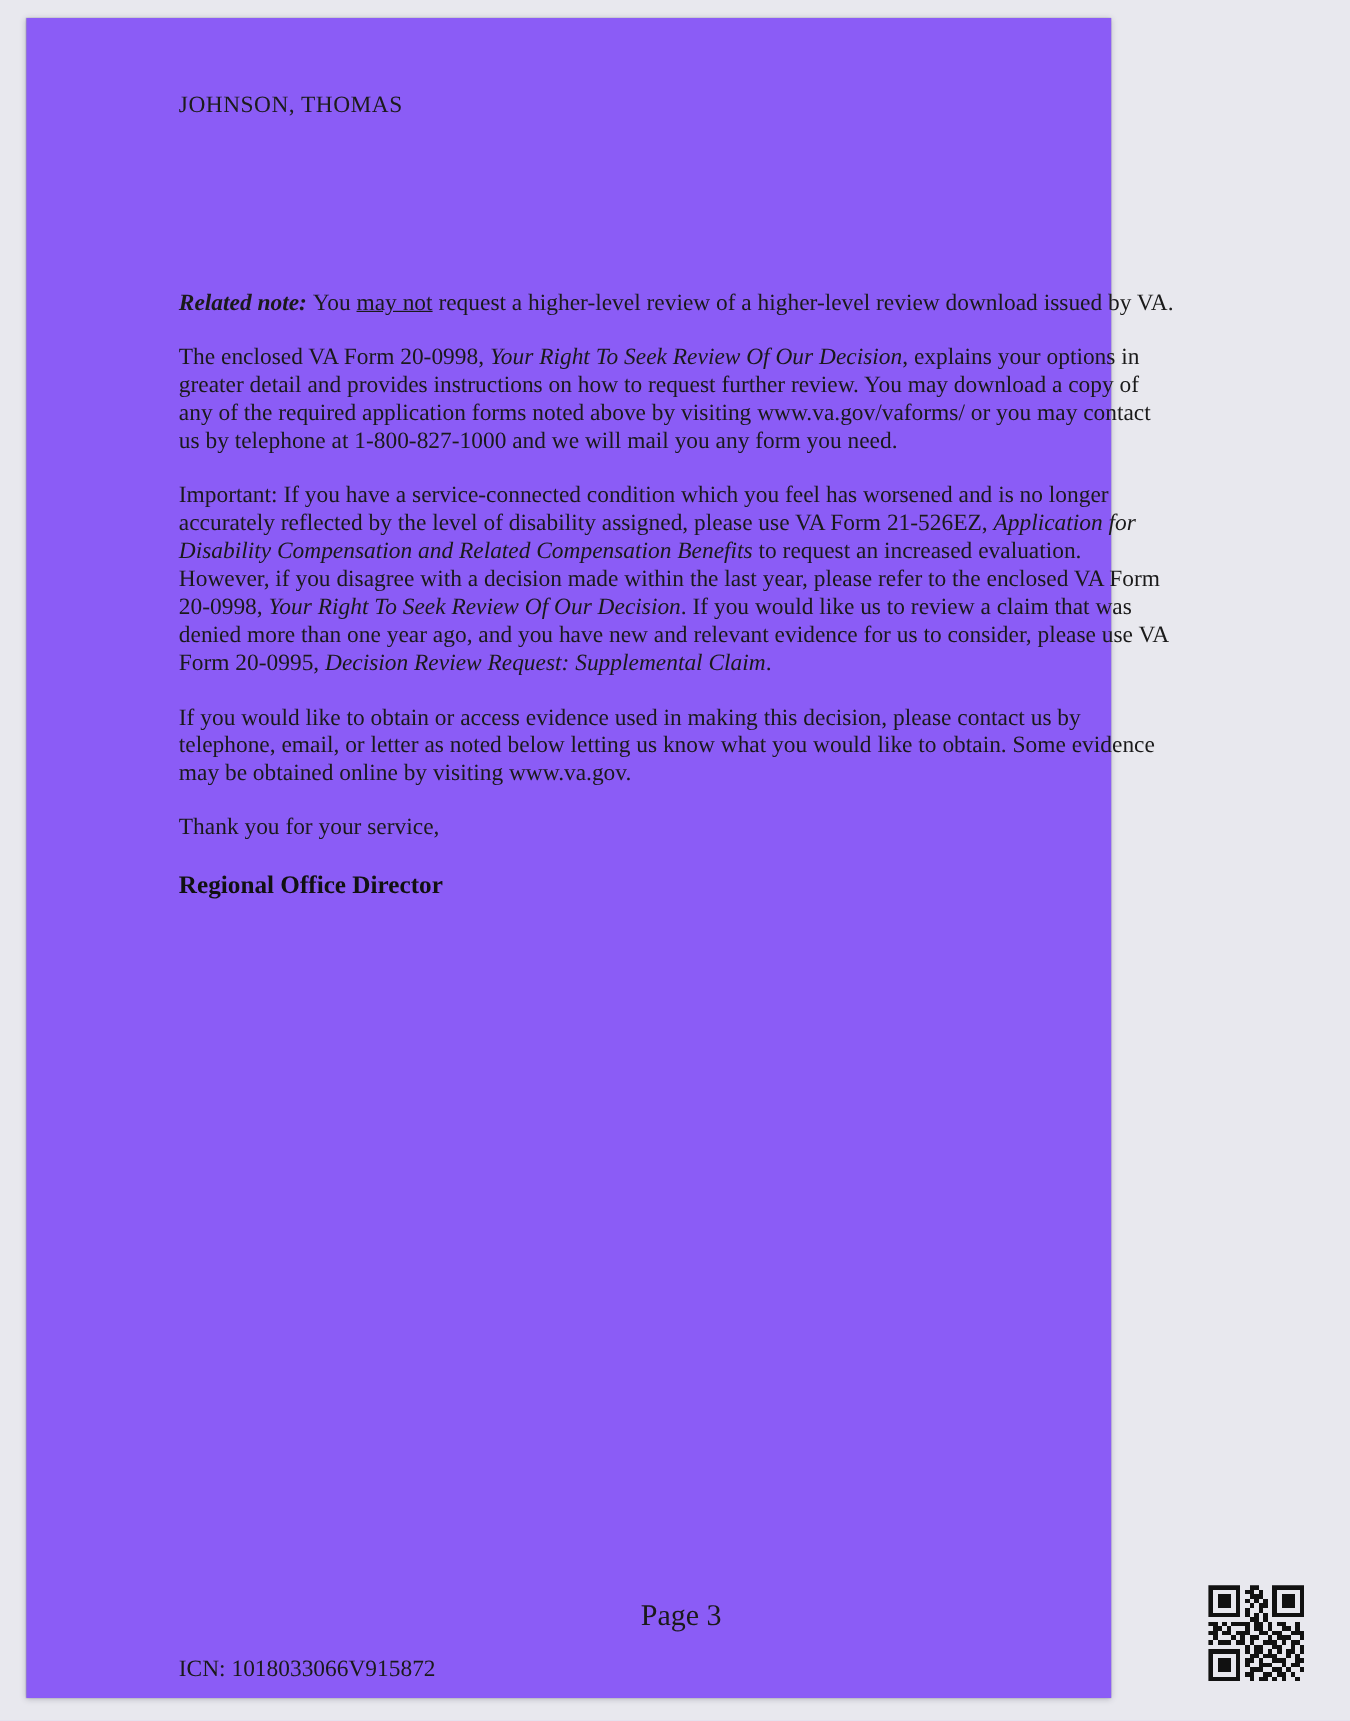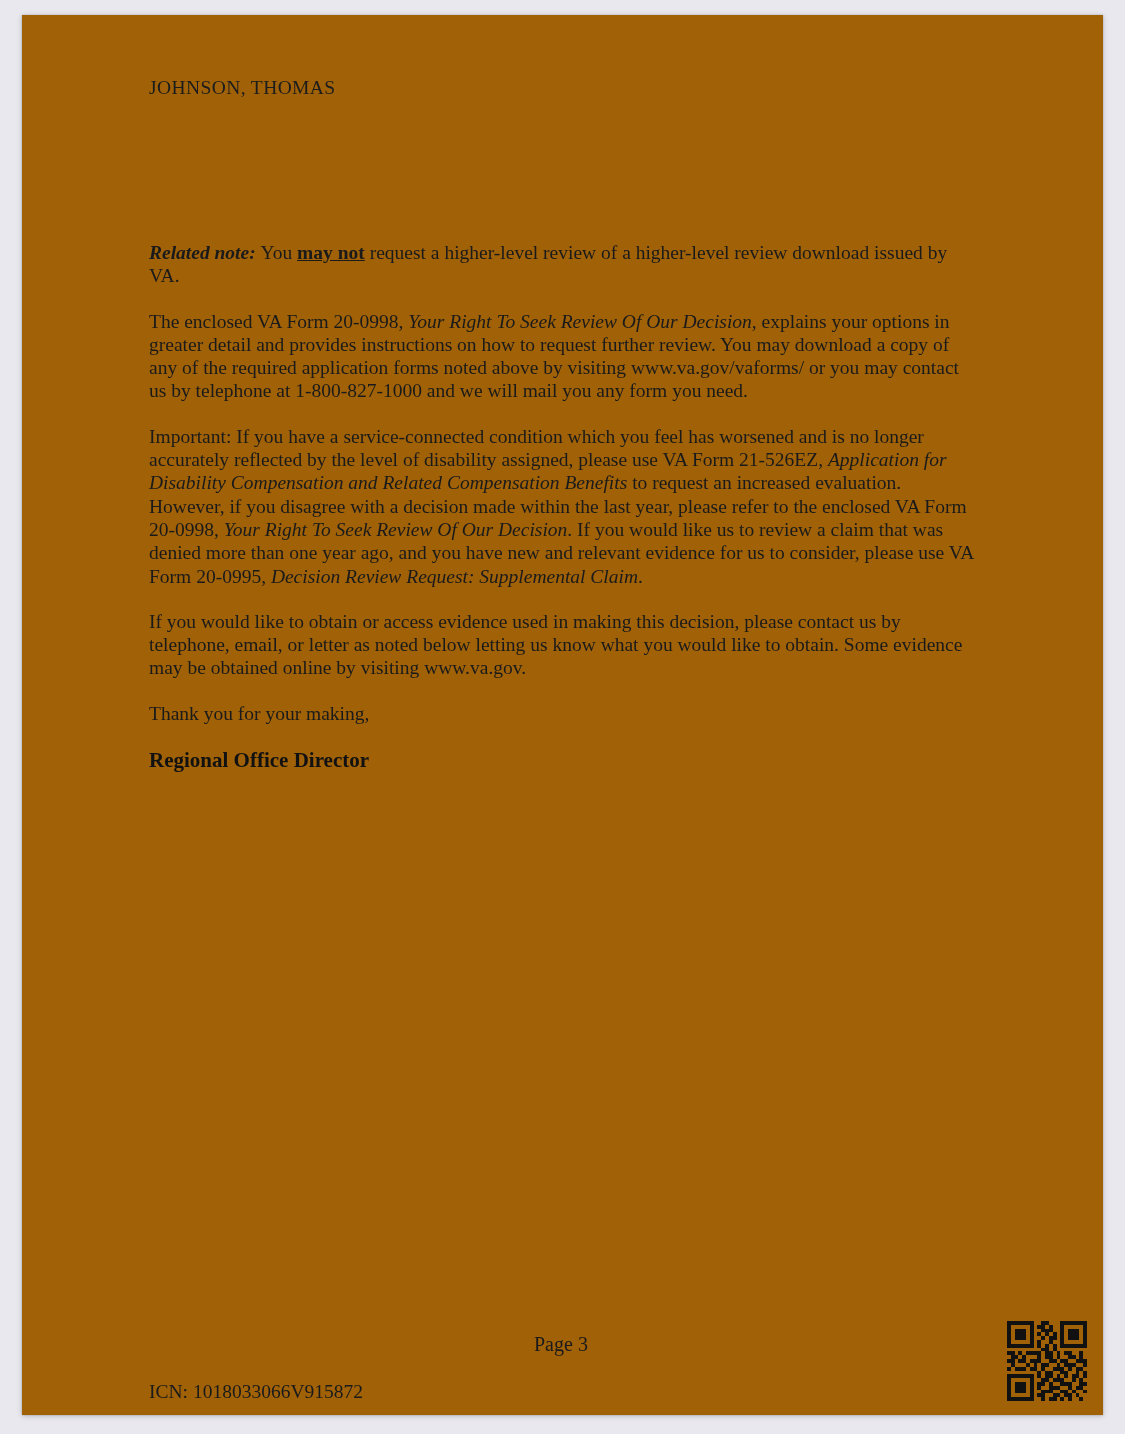--- a/index.html
+++ b/index.html
@@ -13,23 +13,23 @@
   }
   .viewer {
     position: relative;
     width: 1125px;
     height: 1434px;
   }
   .page {
     position: absolute;
     left: 22px;
     top: 15px;
-    width: 1081px;
+    width: 904px;
     height: 1400px;
-    background: #a16207;
+    background: #8b5cf6;
     box-shadow: 0 1px 5px rgba(50,50,70,0.28), 0 0 1px rgba(50,50,70,0.35);
   }
   .recipient {
     position: absolute;
     top: 62px;
     left: 127px;
     font-size: 19.5px;
     letter-spacing: 0.4px;
     color: #1c1c1c;
     white-space: nowrap;
@@ -40,21 +40,21 @@
     left: 127px;
     width: 832px;
     font-size: 19.5px;
     line-height: 23.3px;
     color: #1a1a1a;
   }
   .body-text p {
     margin: 0 0 22px 0;
   }
   .seg-bi { font-weight: bold; font-style: italic; }
-  .seg-bu { font-weight: bold; text-decoration: underline; }
+  .seg-bu { font-weight: normal; text-decoration: underline; }
   .seg-i  { font-style: italic; }
   .seg-u  { color: inherit; }
   .signature {
     font-weight: bold;
     font-size: 21px;
     margin-top: 24px !important;
     color: #111;
   }
   .icn {
     position: absolute;
@@ -62,21 +62,21 @@
     top: 1318px;
     font-size: 19.5px;
     color: #1a1a1a;
     white-space: nowrap;
     margin-top: 48px;
   }
   .pagenum {
     position: absolute;
     left: 512px;
     top: 1318px;
-    font-size: 20px;
+    font-size: 25px;
     color: #1a1a1a;
     white-space: nowrap;
   }
   .qr {
     position: absolute;
     left: 985px;
     top: 1306px;
     width: 80px;
     height: 80px;
     shape-rendering: crispEdges;
@@ -88,21 +88,21 @@
 <div class="viewer">
   <div class="page">
 
     <div class="recipient">JOHNSON, THOMAS</div>
 
     <div class="body-text">
       <p><span class="seg-bi">Related note: </span><span>You </span><span class="seg-bu">may not</span><span> request a higher-level review of a higher-level review download issued by VA.</span></p>
       <p><span>The enclosed VA Form 20-0998, </span><span class="seg-i">Your Right To Seek Review Of Our Decision</span><span>, explains your options in greater detail and provides instructions on how to request further review. You may download a copy of any of the required application forms noted above by visiting </span><span class="seg-u">www.va.gov/vaforms/</span><span> or you may contact us by telephone at 1-800-827-1000 and we will mail you any form you need.</span></p>
       <p><span>Important: If you have a service-connected condition which you feel has worsened and is no longer accurately reflected by the level of disability assigned, please use VA Form 21-526EZ, </span><span class="seg-i">Application for Disability Compensation and Related Compensation Benefits</span><span> to request an increased evaluation. However, if you disagree with a decision made within the last year, please refer to the enclosed VA Form 20-0998, </span><span class="seg-i">Your Right To Seek Review Of Our Decision</span><span>. If you would like us to review a claim that was denied more than one year ago, and you have new and relevant evidence for us to consider, please use VA Form 20-0995, </span><span class="seg-i">Decision Review Request: Supplemental Claim</span><span>.</span></p>
       <p><span>If you would like to obtain or access evidence used in making this decision, please contact us by telephone, email, or letter as noted below letting us know what you would like to obtain. Some evidence may be obtained online by visiting </span><span class="seg-u">www.va.gov</span><span>.</span></p>
-      <p>Thank you for your making,</p>
+      <p>Thank you for your service,</p>
       <p class="signature">Regional Office Director</p>
     </div>
 
     <span class="icn">ICN: 1018033066V915872</span>
 
     <span class="pagenum">Page 3</span>
 
     <svg class="qr" viewBox="0 0 21 21" fill="#111111">
         <rect x="0" y="0" width="1" height="1"></rect>
         <rect x="1" y="0" width="1" height="1"></rect>

